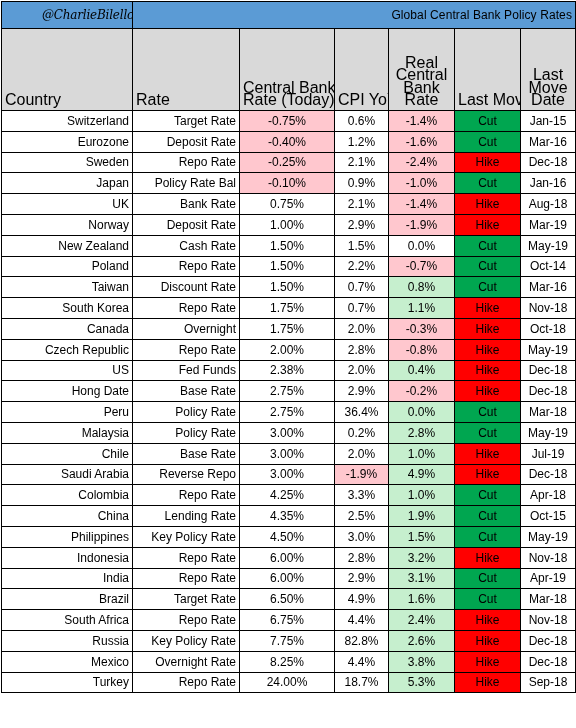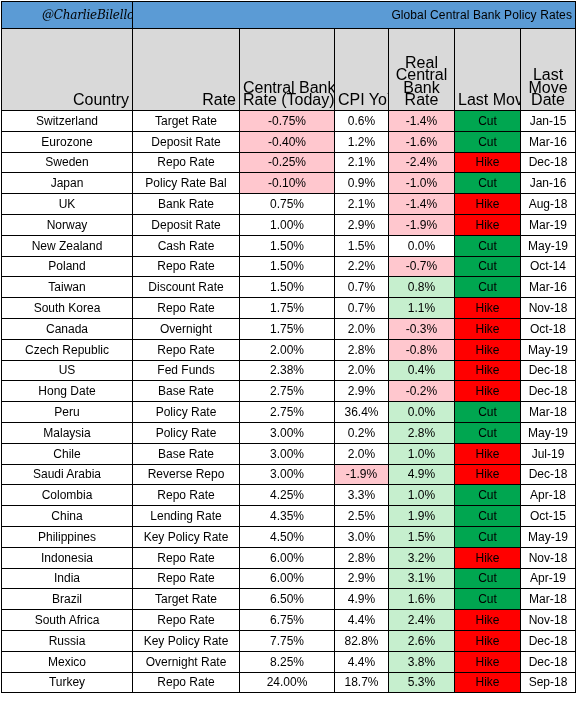--- a/index.html
+++ b/index.html
@@ -72,30 +72,30 @@
 
   
   tr.head-row th {
     background: #D9D9D9;
     height: 78px;
     vertical-align: bottom;
     padding-bottom: 3px;
     font-size: 16px;
     line-height: 12.6px;
   }
-  th.h-left   { text-align: right; }
+  th.h-left   { text-align: left; }
   th.h-center { text-align: center; }
 
   
   tr.data-row td {
     height: 19.8px;
     vertical-align: middle;
     background: #ffffff;
   }
-  td.t-left   { text-align: center;  }
+  td.t-left   { text-align: right;  }
   td.t-center { text-align: center; }
 
   
   .fill-pink   { background: #FFC7CE !important; color: #9C0006; }
   .fill-green  { background: #C6EFCE !important; color: #1C6B30; }
   .fill-none   { background: #ffffff !important; color: #000000; }
   .badge-cut   { background: #00A650 !important; color: #000000; }
   .badge-hike  { background: #FF0000 !important; color: #000000; }
 
   

